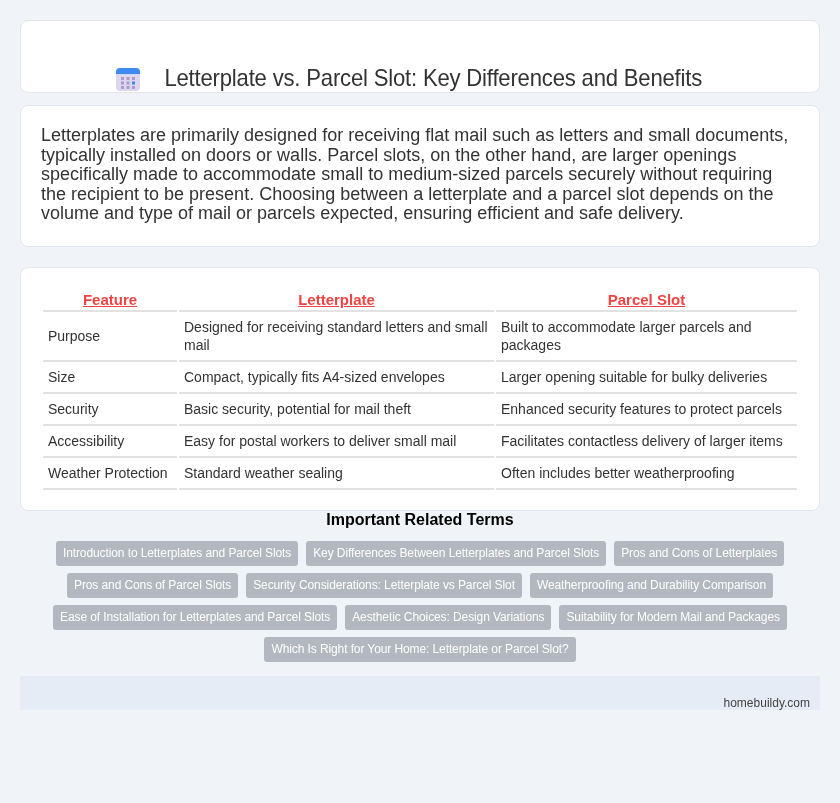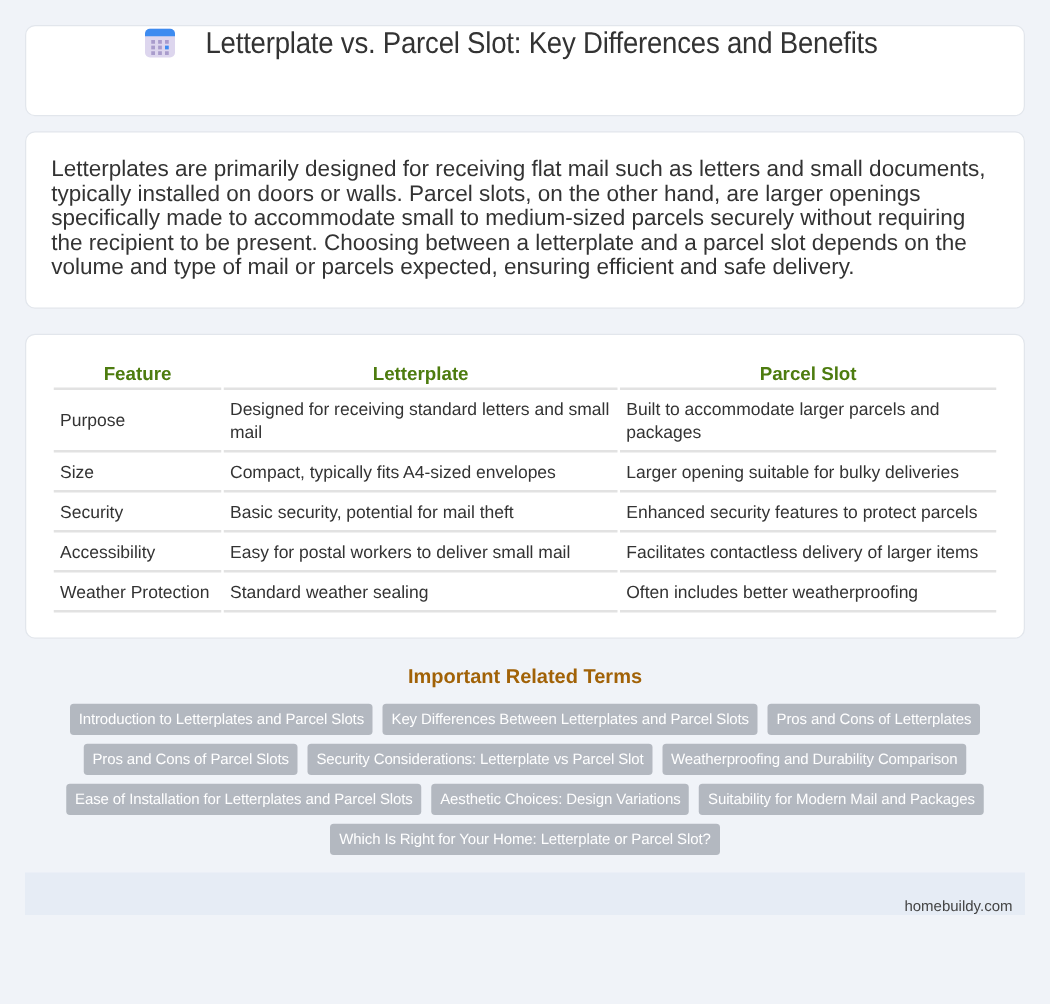--- a/index.html
+++ b/index.html
@@ -16,21 +16,21 @@
     .card {
       background: #fff;
       border: 1px solid #e2e6ec;
       border-radius: 8px;
     }
 
     
     .header-card {
       height: 73px;
       display: flex;
-      align-items: flex-start;
+      align-items: flex-end;
       justify-content: center;
     }
     .header-icon { width: 26px; height: 26px; display: block; }
     .page-title {
       font-size: 24px;
       font-weight: 400;
       color: #333;
       letter-spacing: -0.2px;
       transform: scaleX(0.92);
     }
@@ -57,37 +57,37 @@
       border-spacing: 2px 0;
       font-size: 14px;
       color: #333;
     }
     table.compare th {
       font-weight: 700;
       font-size: 15px;
       text-align: center;
       padding: 3px 5px 2px 5px;
       border-bottom: 2px solid #e2e2e2;
-      color: #4d7c0f;
+      color: #ef4444;
+      text-decoration: underline;
     }
     table.compare td {
       padding: 6px 5px;
       border-bottom: 2px solid #e2e2e2;
       line-height: 18px;
       vertical-align: middle;
     }
     .col-feature { width: 134px; }
     .col-letter { width: 315px; }
 
     
     .related-title {
-      margin-top: 22px;
       text-align: center;
       font-size: 16px;
-      color: #a16207;
+      color: #000000;
     }
     .tags {
       margin-top: 12px;
       padding: 0 3px;
       display: flex;
       flex-wrap: wrap;
       gap: 7px 8px;
       justify-content: center;
     }
     .tag {

